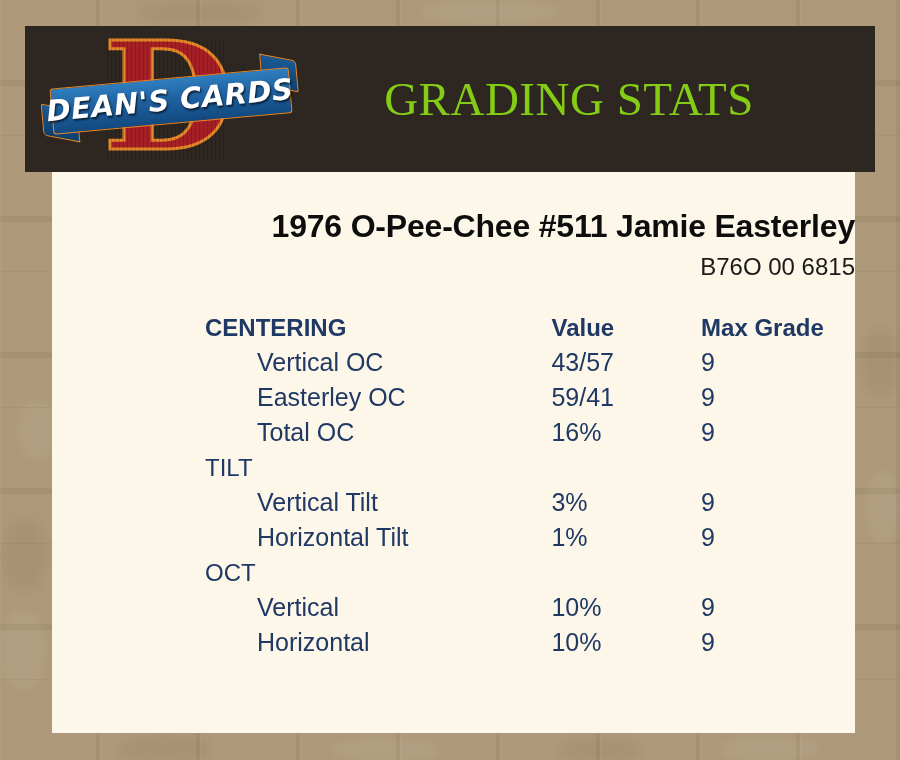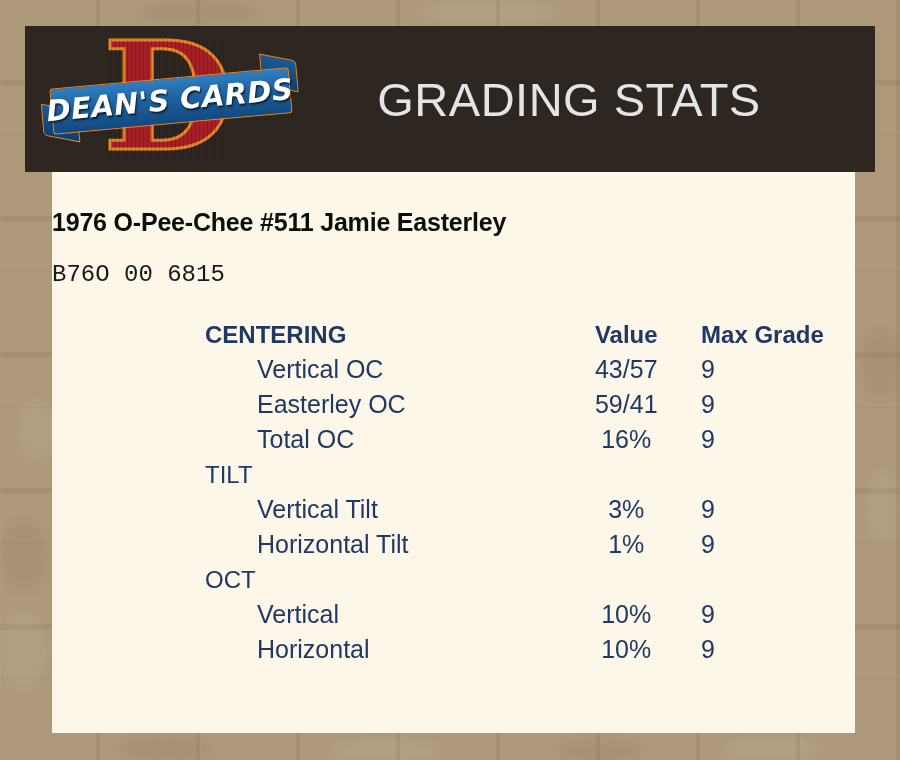--- a/index.html
+++ b/index.html
@@ -130,22 +130,23 @@
     letter-spacing: 0.5px;
     color: #ffffff;
     text-shadow: 1px 2px 2px rgba(0,0,0,0.65);
     white-space: nowrap;
   }
 
   
   .header-titles {
     flex: 1 1 auto;
     text-align: center;
-    color: #e5e5e5;
+    color: #84cc16;
     padding-right: 32px;
+    font-family: Liberation Serif, serif;
   }
   .header-title {
     font-size: 47px;
     line-height: 55px;
     letter-spacing: 0.5px;
   }
   .header-subtitle {
     font-size: 35px;
     line-height: 44px;
   }
@@ -155,49 +156,48 @@
     position: absolute;
     left: 52px;
     top: 172px;
     width: 803px;
     height: 561px;
     background: #fdf7e9;
   }
 
   .card-title {
     margin-top: 36px;
-    text-align: left;
-    font-size: 25px;
+    text-align: right;
+    font-size: 32px;
     font-weight: bold;
     color: #0d0d0d;
     letter-spacing: -0.2px;
   }
   .card-serial {
-    margin-top: 24px;
-    text-align: left;
+    margin-top: 8px;
+    text-align: right;
     font-size: 24px;
     color: #1a1a1a;
-    font-family: Liberation Mono, monospace;
   }
 
   
   .stats {
     margin-top: 29px;
     width: 100%;
     border-collapse: collapse;
     color: #1f3864;
   }
   .stats td {
     padding: 0;
     height: 35px;
     vertical-align: middle;
     font-size: 25px;
   }
   .col-label  { width: 400px; padding-left: 153px !important; }
-  .col-value  { width: 200px; text-align: center; margin-top: 35px; }
+  .col-value  { width: 200px; text-align: left; margin-top: 35px; }
   .col-grade  { width: 203px; }
 
   tr.section-row td { font-weight: normal; font-size: 24px; }
   tr.data-row .col-label { padding-left: 205px !important; }
   .head-row td { font-weight: bold; font-size: 24px; }
 </style>
 </head>
 <body>
 
 <div class="bg-texture">

